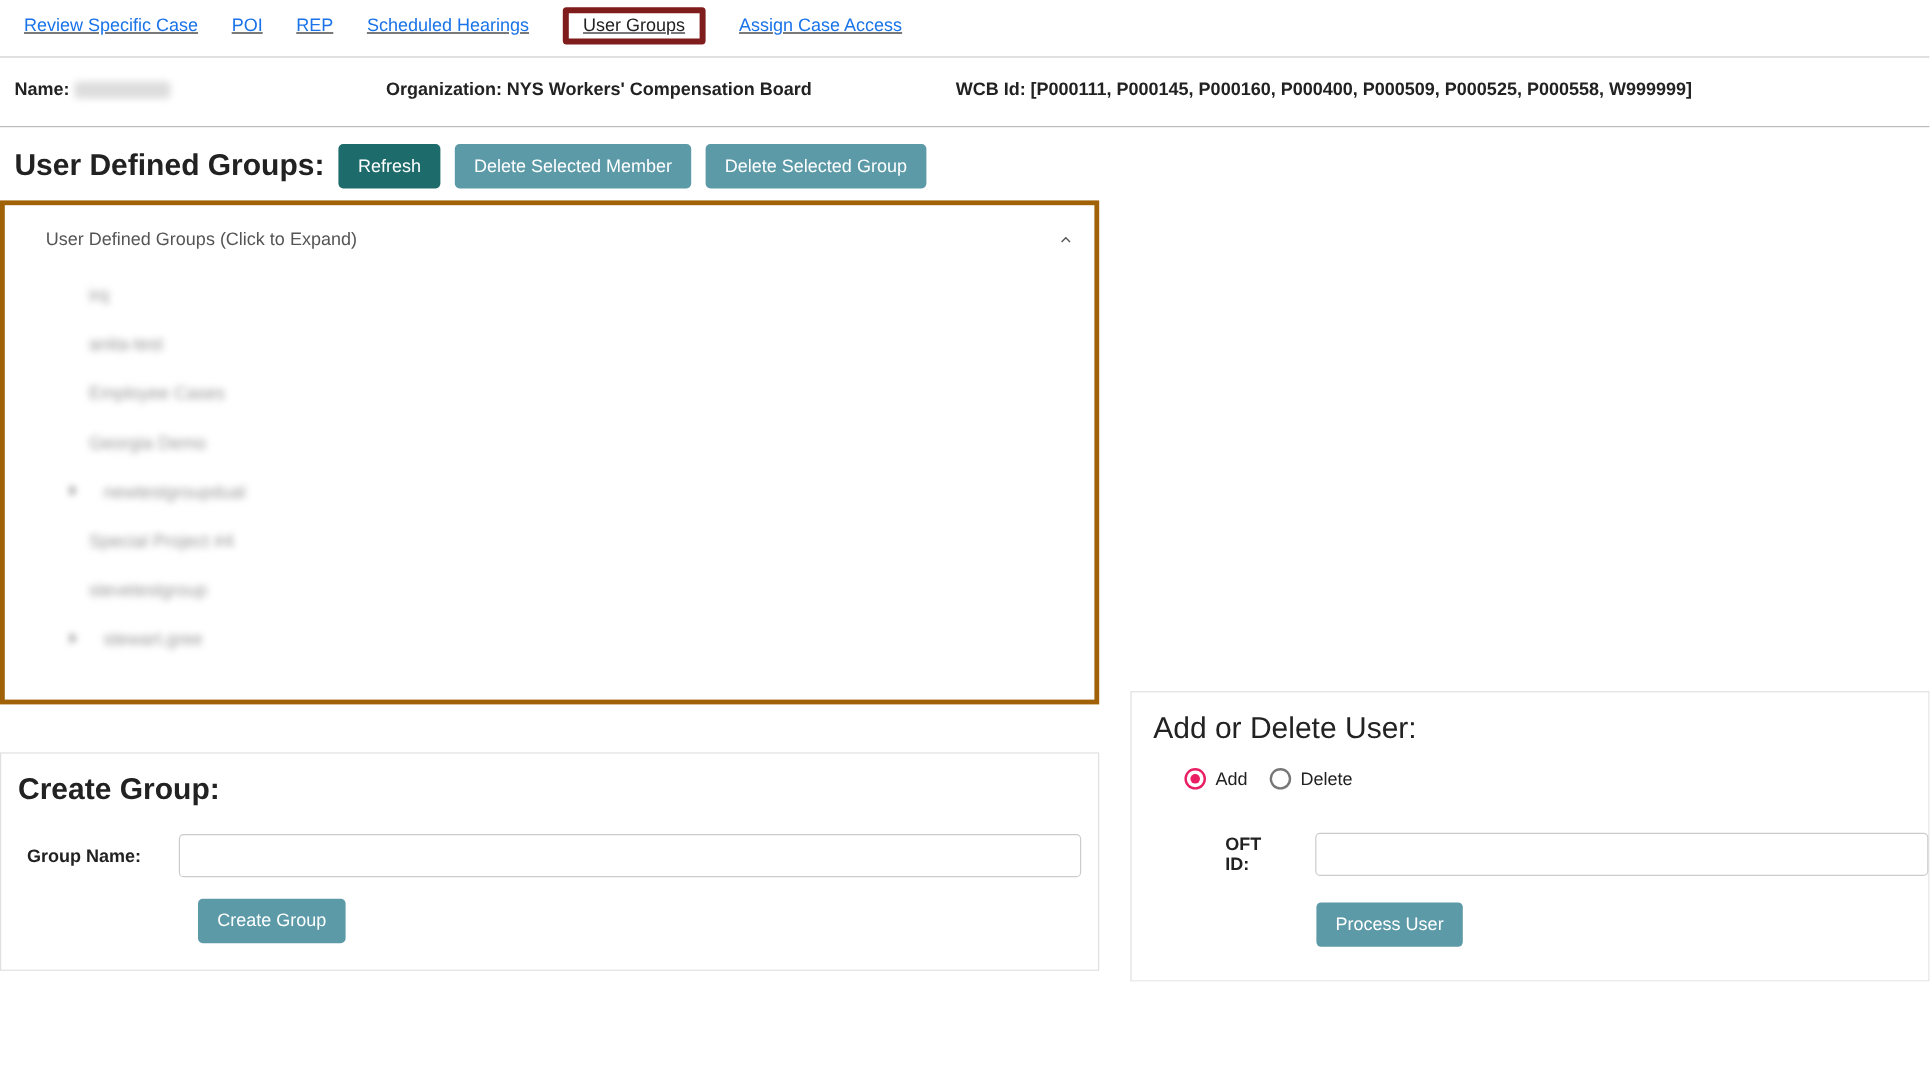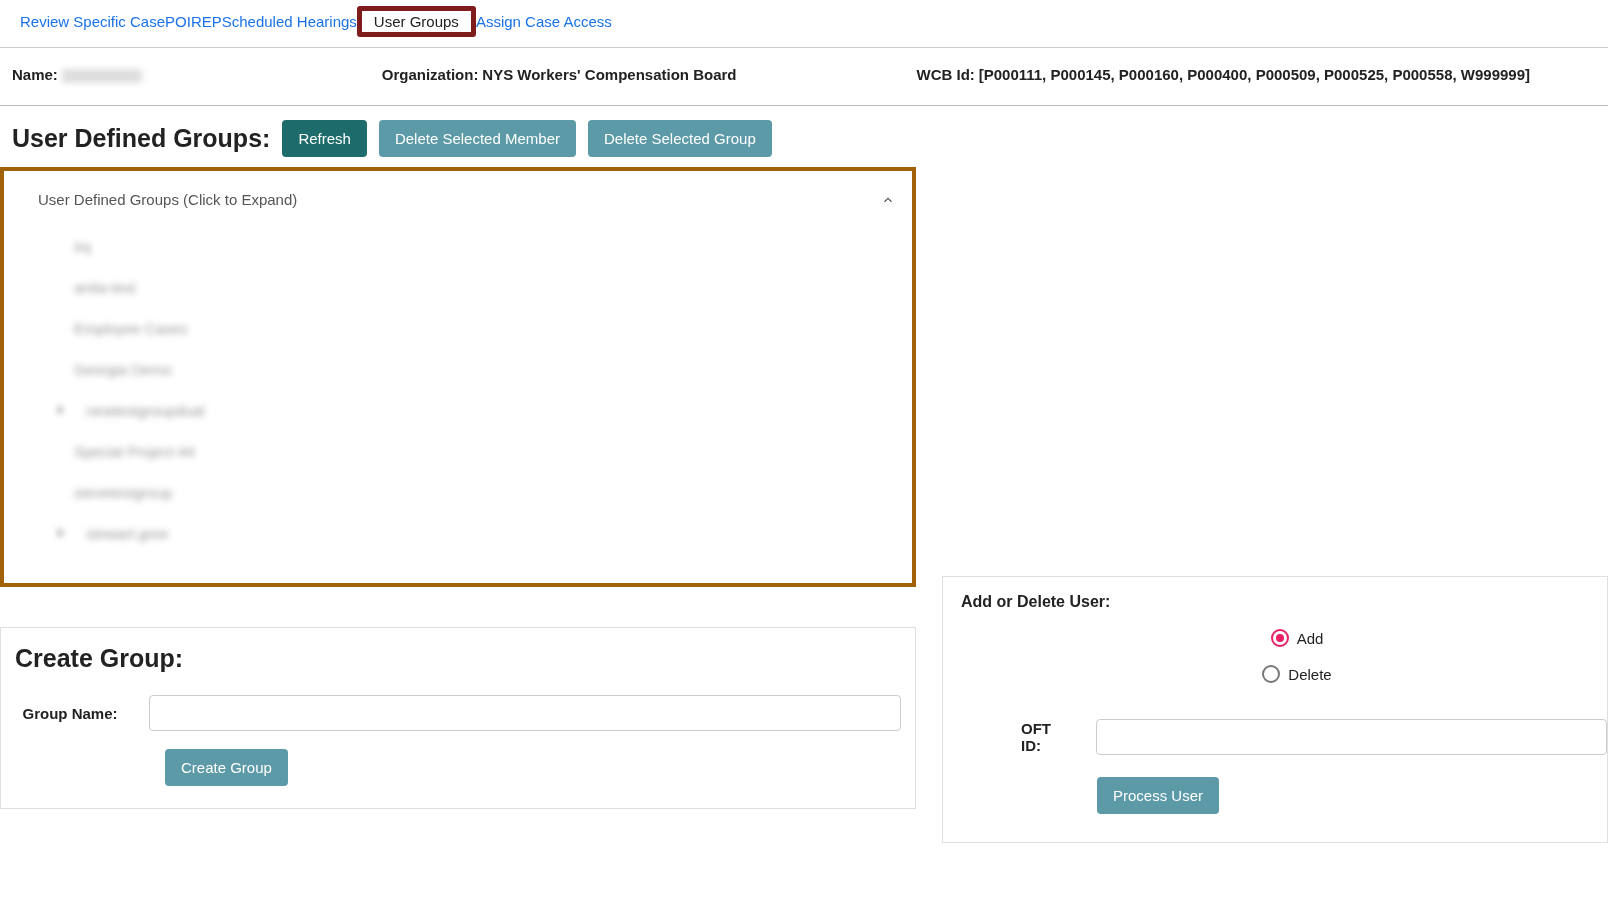--- a/index.html
+++ b/index.html
@@ -1,22 +1,22 @@
 <!DOCTYPE html>
 <html><head>
 <meta charset="utf-8">
 <style>
   * { box-sizing: border-box; margin: 0; padding: 0; }
   body { font-family: Arial, Helvetica, sans-serif; font-size: 14px; color: #222; background: #fff; width: 1608px; }
   a { color: #1a73e8; text-decoration: none; }
-  .nav { display: flex; align-items: center; padding: 6px 16px 10px 20px; border-bottom: 1px solid #ccc; }
+  .nav { display: flex; align-items: center; gap: 28px; padding: 6px 16px 10px 20px; border-bottom: 1px solid #ccc; text-decoration: underline; }
   .nav a { font-size: 15px; }
   .nav .active-wrap { border: 5px solid #7f1d1d; border-radius: 3px; padding: 2px 12px; }
   .nav .active-wrap span { color: #222; font-size: 15px; }
-  .info-bar { display: flex; align-items: center; gap: 60px; padding: 18px 12px 22px 12px; border-bottom: 1px solid #bbb; }
+  .info-bar { display: flex; align-items: center; padding: 18px 12px 22px 12px; border-bottom: 1px solid #bbb; }
   .info-bar .lbl { font-weight: bold; font-size: 15px; }
   .info-bar .redact { display:inline-block; width:80px; height:14px; background:#ddd; filter: blur(3px); border-radius:3px; vertical-align:middle;}
   .main-wrap { display: flex; }
   .left-col { width: 916px; }
   .right-col { flex: 1; padding-top: 470px; }
 
   .udg-header { display:flex; align-items:center; gap:12px; padding: 14px 12px 10px 12px; }
   .udg-header h2 { font-size: 25px; font-weight: bold; }
   .btn { display:inline-flex; align-items:center; justify-content:center; padding: 10px 16px; border:none; border-radius:4px; color:#fff; font-size:15px; cursor:pointer; }
   .btn-dark { background:#1e6b6b; }
@@ -35,22 +35,22 @@
   .tree-scroll::-webkit-scrollbar-button { height:14px; background:#f0f0f0; }
 
   .create-panel { border:1px solid #e0e0e0; padding: 16px 14px 22px 14px; margin-top: 40px; }
   .create-panel h2 { font-size: 25px; font-weight:bold; margin-bottom: 22px; }
   .form-row { display:flex; align-items:center; gap: 24px; margin-bottom: 18px; }
   .form-row label { font-weight:bold; font-size:15px; min-width:110px; text-align:center; }
   .form-row input[type=text] { flex:1; height:36px; border:1px solid #ccc; border-radius:4px; padding:0 10px; font-size:15px; }
   .create-panel .btn-row { padding-left: 150px; }
 
   .user-panel { border:1px solid #e0e0e0; padding: 16px 0 28px 18px; margin-left: 26px;}
-  .user-panel h2 { font-size: 16px; font-weight:bold; margin-bottom: 18px; }
-  .radio-row { display:flex; align-items:center; gap: 18px; padding-left: 26px; margin-bottom: 36px; flex-direction: column; }
+  .user-panel h2 { font-size: 25px; font-weight:normal; margin-bottom: 18px; }
+  .radio-row { display:flex; align-items:center; gap: 18px; padding-left: 26px; margin-bottom: 36px; }
   .radio { display:flex; align-items:center; gap:8px; font-size:15px; }
   .radio .circle { width:18px; height:18px; border-radius:50%; border:2px solid #777; display:flex; align-items:center; justify-content:center; }
   .radio.selected .circle { border-color:#e91e63; }
   .radio.selected .dot { width:8px; height:8px; border-radius:50%; background:#e91e63; }
   .oft-row { display:flex; align-items:center; gap: 22px; padding-left: 60px; margin-bottom: 22px; }
   .oft-row label { font-weight:bold; font-size:15px; }
   .oft-row input { width: 520px; height:36px; border:1px solid #ccc; border-radius:4px; padding:0 10px; font-size:15px;}
   .user-panel .btn-row { padding-left: 136px; }
 </style>
 </head>

